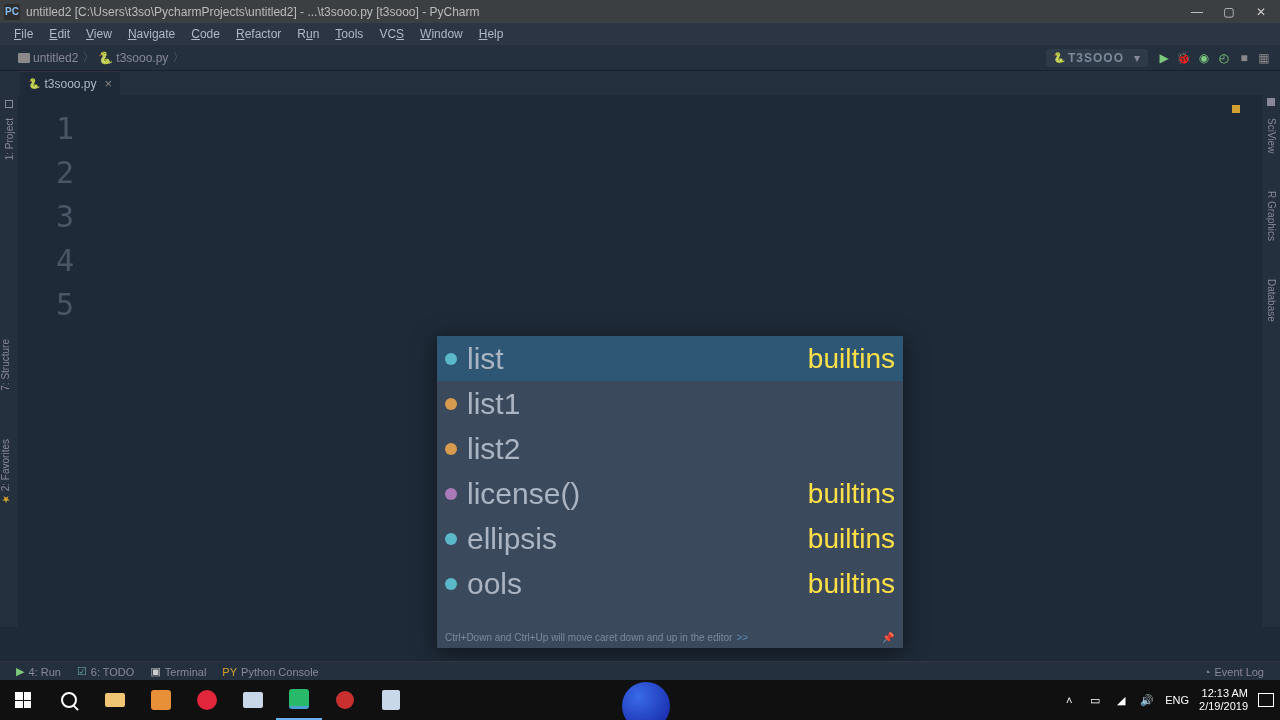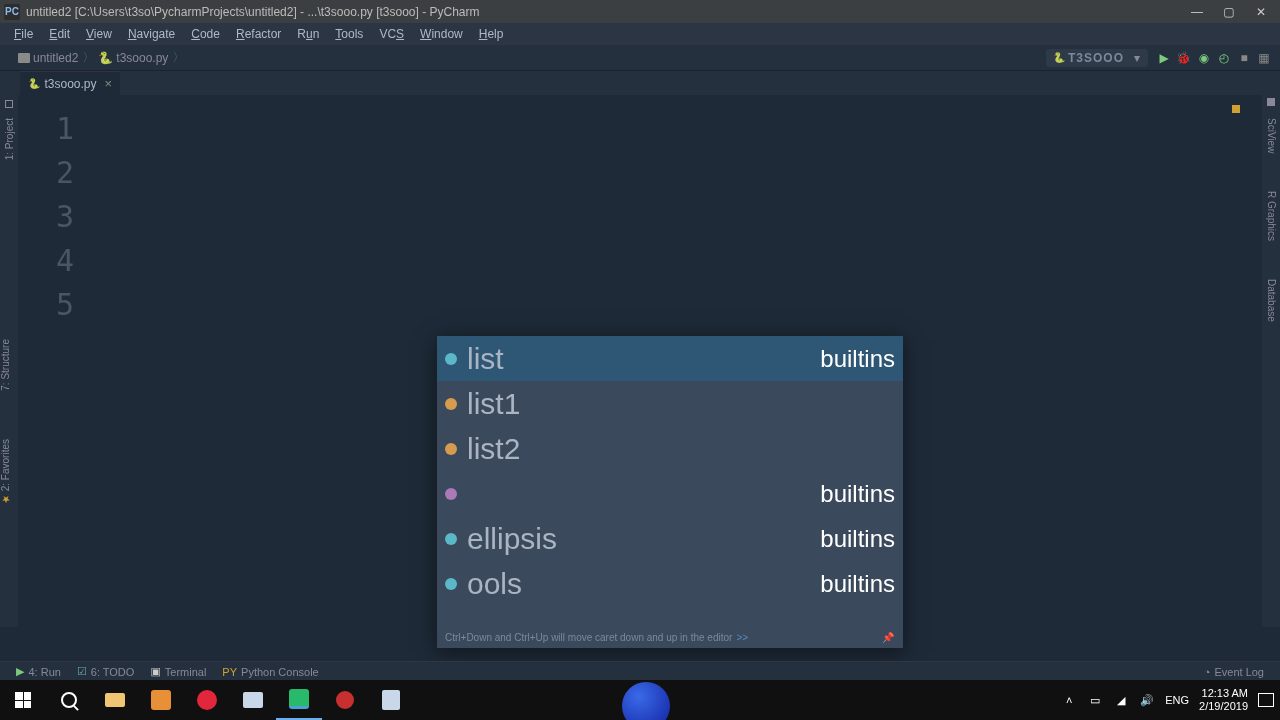--- a/index.html
+++ b/index.html
@@ -51,21 +51,21 @@
 .hl{background:#ffcb6b;color:#1e2a38;}
 
 .popup{position:absolute;left:419px;top:241px;width:466px;background:#3a4a5c;box-shadow:0 4px 20px rgba(0,0,0,0.5);font-family:Consolas,monospace;}
 .popup-item{height:45px;display:flex;align-items:center;padding:0 8px;font-size:30px;cursor:pointer;}
 .popup-item.sel{background:#2e5775;}
 .bullet{width:12px;height:12px;border-radius:50%;margin-right:10px;}
 .b-cyan{background:#5bb8c8;}
 .b-orange{background:#d69b4f;}
 .b-purple{background:#a979b8;}
 .pi-name{color:#aab4c2;}
-.pi-right{margin-left:auto;color:#ffffff;font-size:24px;}
+.pi-right{margin-left:auto;color:#fde047;font-size:28px;}
 .popup-hint{height:18px;font-size:10px;color:#7a8a9a;padding:2px 8px;display:flex;align-items:flex-start;background:#3a4a5c;margin-top:24px;}
 .popup-hint .link{color:#5a8ab8;margin-left:4px;}
 .popup-hint .pin{margin-left:auto;color:#a66;}
 
 .right-gutter{width:18px;background:#25303e;display:flex;flex-direction:column;align-items:center;color:#889;font-size:10px;padding-top:3px;}
 .right-gutter .v{writing-mode:vertical-rl;margin-top:6px;cursor:pointer;padding:4px 0;}
 .right-gutter .sq{width:8px;height:8px;background:#889;margin-bottom:2px;}
 .err-ind{position:absolute;right:22px;top:10px;width:8px;height:8px;background:#d0a030;}
 
 .left-tools{position:absolute;left:0;top:240px;width:18px;color:#889;font-size:10px;}
@@ -199,20 +199,21 @@
       <div class="popup-item">
         <div class="bullet b-orange"></div>
         <span class="pi-name">list1</span>
       </div>
       <div class="popup-item">
         <div class="bullet b-orange"></div>
         <span class="pi-name">list2</span>
       </div>
       <div class="popup-item">
         <div class="bullet b-purple"></div>
+        <span class="pi-name">license()</span>
         <span class="pi-right">builtins</span>
       </div>
       <div class="popup-item">
         <div class="bullet b-cyan"></div>
         <span class="pi-name">ellipsis</span>
         <span class="pi-right">builtins</span>
       </div>
       <div class="popup-item">
         <div class="bullet b-cyan"></div>
         <span class="pi-name">ools</span>

